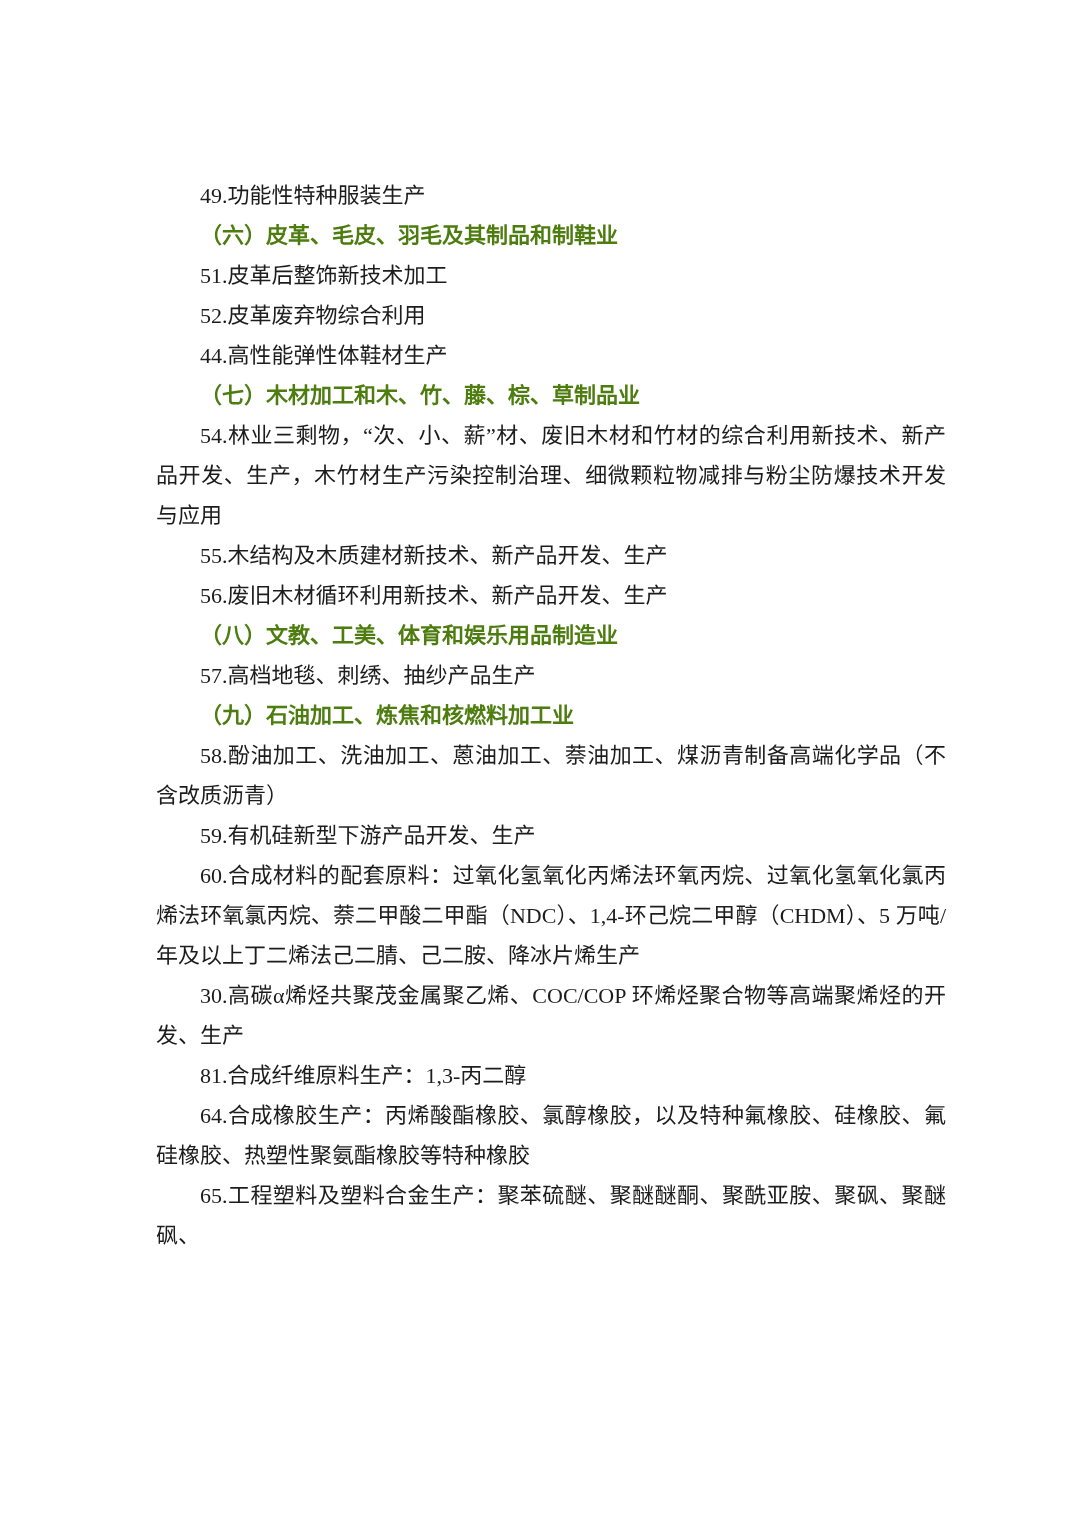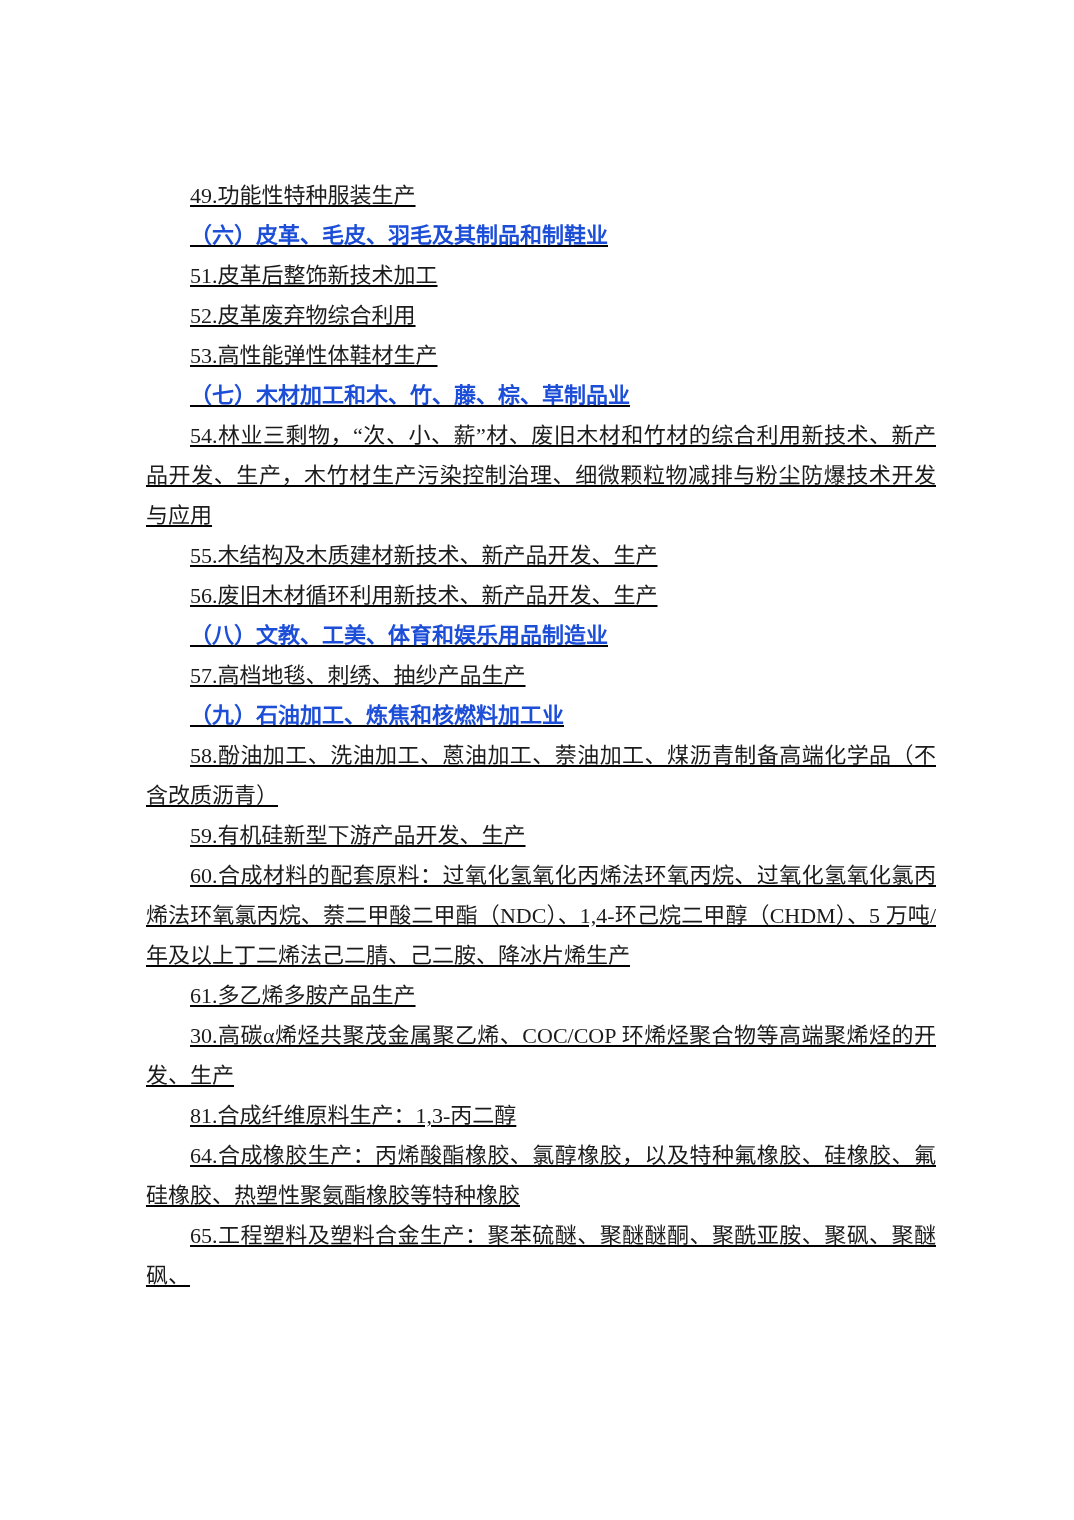--- a/index.html
+++ b/index.html
@@ -9,61 +9,59 @@
   }
   .page {
     position: relative;
     width: 1074px;
     height: 1520px;
     background: #ffffff;
     overflow: hidden;
   }
   .doc-content {
     position: absolute;
-    left: 146px;
+    left: 156px;
     top: 176px;
     width: 790px;
-    text-decoration: underline;
   }
   p.para {
     margin: 0;
     padding: 0;
     font-family: "Liberation Serif", "DejaVu Serif", serif;
     font-size: 22px;
     line-height: 40px;
     color: #1c1c1c;
     text-align: justify;
     text-indent: 2em;
     word-break: normal;
     overflow-wrap: break-word;
   }
   p.para.heading {
     font-weight: 700;
-    color: #1d4ed8;
+    color: #4d7c0f;
   }
 </style>
 </head>
 <body>
 
 <div class="page">
   <div class="doc-content" id="doc-body">
       <p class="para item">49.功能性特种服装生产</p>
       <p class="para heading">（六）皮革、毛皮、羽毛及其制品和制鞋业</p>
       <p class="para item">51.皮革后整饰新技术加工</p>
       <p class="para item">52.皮革废弃物综合利用</p>
-      <p class="para item">53.高性能弹性体鞋材生产</p>
+      <p class="para item">44.高性能弹性体鞋材生产</p>
       <p class="para heading">（七）木材加工和木、竹、藤、棕、草制品业</p>
       <p class="para item">54.林业三剩物，“次、小、薪”材、废旧木材和竹材的综合利用新技术、新产品开发、生产，木竹材生产污染控制治理、细微颗粒物减排与粉尘防爆技术开发与应用</p>
       <p class="para item">55.木结构及木质建材新技术、新产品开发、生产</p>
       <p class="para item">56.废旧木材循环利用新技术、新产品开发、生产</p>
       <p class="para heading">（八）文教、工美、体育和娱乐用品制造业</p>
       <p class="para item">57.高档地毯、刺绣、抽纱产品生产</p>
       <p class="para heading">（九）石油加工、炼焦和核燃料加工业</p>
       <p class="para item">58.酚油加工、洗油加工、蒽油加工、萘油加工、煤沥青制备高端化学品（不含改质沥青）</p>
       <p class="para item">59.有机硅新型下游产品开发、生产</p>
       <p class="para item">60.合成材料的配套原料：过氧化氢氧化丙烯法环氧丙烷、过氧化氢氧化氯丙烯法环氧氯丙烷、萘二甲酸二甲酯（NDC）、1,4-环己烷二甲醇（CHDM）、5 万吨/年及以上丁二烯法己二腈、己二胺、降冰片烯生产</p>
-      <p class="para item">61.多乙烯多胺产品生产</p>
       <p class="para item">30.高碳α烯烃共聚茂金属聚乙烯、COC/COP 环烯烃聚合物等高端聚烯烃的开发、生产</p>
       <p class="para item">81.合成纤维原料生产：1,3-丙二醇</p>
       <p class="para item">64.合成橡胶生产：丙烯酸酯橡胶、氯醇橡胶，以及特种氟橡胶、硅橡胶、氟硅橡胶、热塑性聚氨酯橡胶等特种橡胶</p>
       <p class="para item">65.工程塑料及塑料合金生产：聚苯硫醚、聚醚醚酮、聚酰亚胺、聚砜、聚醚砜、</p>
     </div>
 </div>
 
 </body></html>

